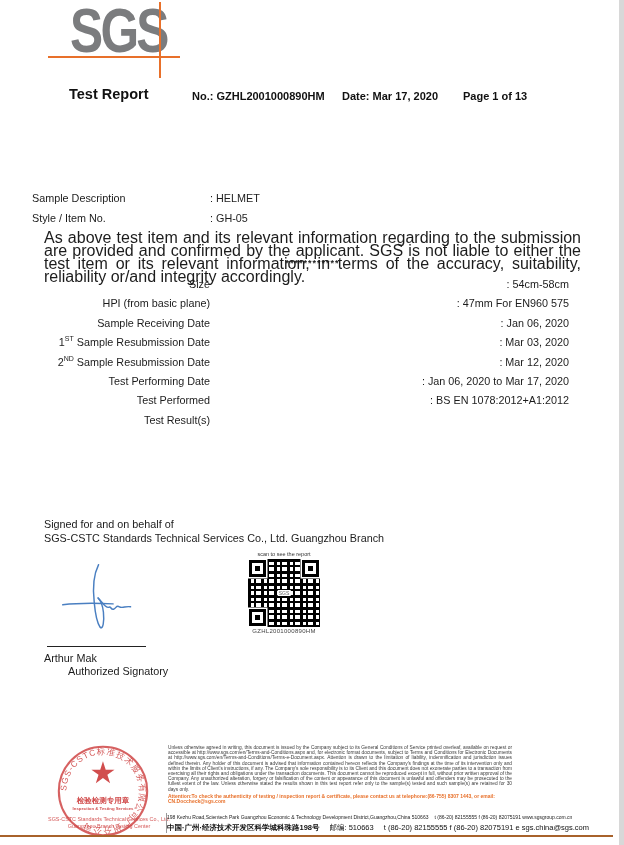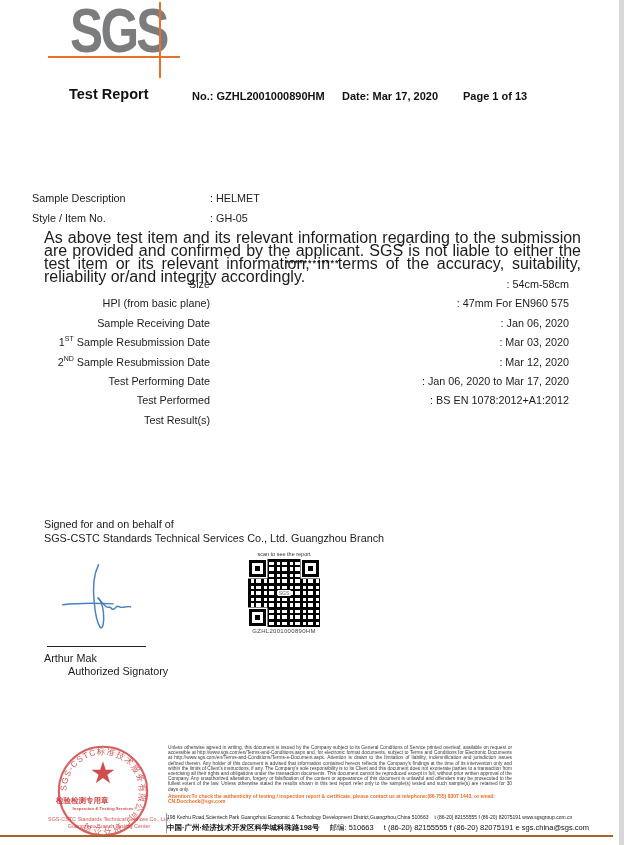--- a/index.html
+++ b/index.html
@@ -55,21 +55,21 @@
   .qr-center { position:absolute; left:50%; top:50%; transform:translate(-50%,-50%); background:#fff; color:#666; font-size:5px; padding:0 1px; }
   .qr-code-text { font-size:6px; letter-spacing:.3px; color:#444; line-height:8px; }
   .sig-line { position:absolute; left:47px; top:646px; width:99px; height:1px; background:#222; }
   .sig-name  { position:absolute; left:44px; top:652px; font-size:10.8px; }
   .sig-title { position:absolute; left:44px; top:665px; font-size:10.8px;margin-left:24px; }
   
   .footer { position:absolute; left:0; top:744px; width:624px; height:96px; }
   .stamp { position:absolute; left:56px; top:0; width:94px; height:94px; }
   .stamp-svg { position:absolute; left:0; top:0; width:94px; height:94px; }
   .stamp-star { position:absolute; left:0; right:0; top:14px; text-align:center; font-size:30px; line-height:30px; color:rgba(204,58,58,.9); }
-  .stamp-cn { position:absolute; left:0; right:0; top:52px; font-size:7.5px; font-weight:700; color:rgba(204,58,58,.9); }
+  .stamp-cn { position:absolute; left:0; right:0; top:52px; text-align:center; font-size:7.5px; font-weight:700; color:rgba(204,58,58,.9); }
   .stamp-en { position:absolute; left:0; right:0; top:62px; text-align:center; font-size:4.3px; font-weight:700; color:rgba(204,58,58,.9); }
   .stamp-company { position:absolute; left:-22px; top:72px; width:150px; text-align:center; font-size:5.4px; line-height:6.6px; color:rgba(204,58,58,.85); }
   .legal-block { position:absolute; left:168px; top:1px; width:344px; }
   .legal-text { font-size:4.8px; line-height:5.2px; color:#3a3a3a; text-align:justify; }
   .attention-text { margin-top:2px; font-size:5px; line-height:5.6px; color:#e8702a; font-weight:700; }
   .addresses { position:absolute; left:166px; top:69px; width:446px; border-left:1px solid #999; padding-left:0; }
   .addr-row1 { display:flex; gap:6px; font-size:5px; line-height:9px; color:#222; white-space:nowrap; }
   .addr-row2 { display:flex; gap:10px; font-size:7.5px; line-height:11px; color:#111; white-space:nowrap; }
   .addr-row2 .cn { font-weight:700; }
   .footer-line { position:absolute; left:0; top:91px; width:613px; height:2px; background:#a8622b; }

